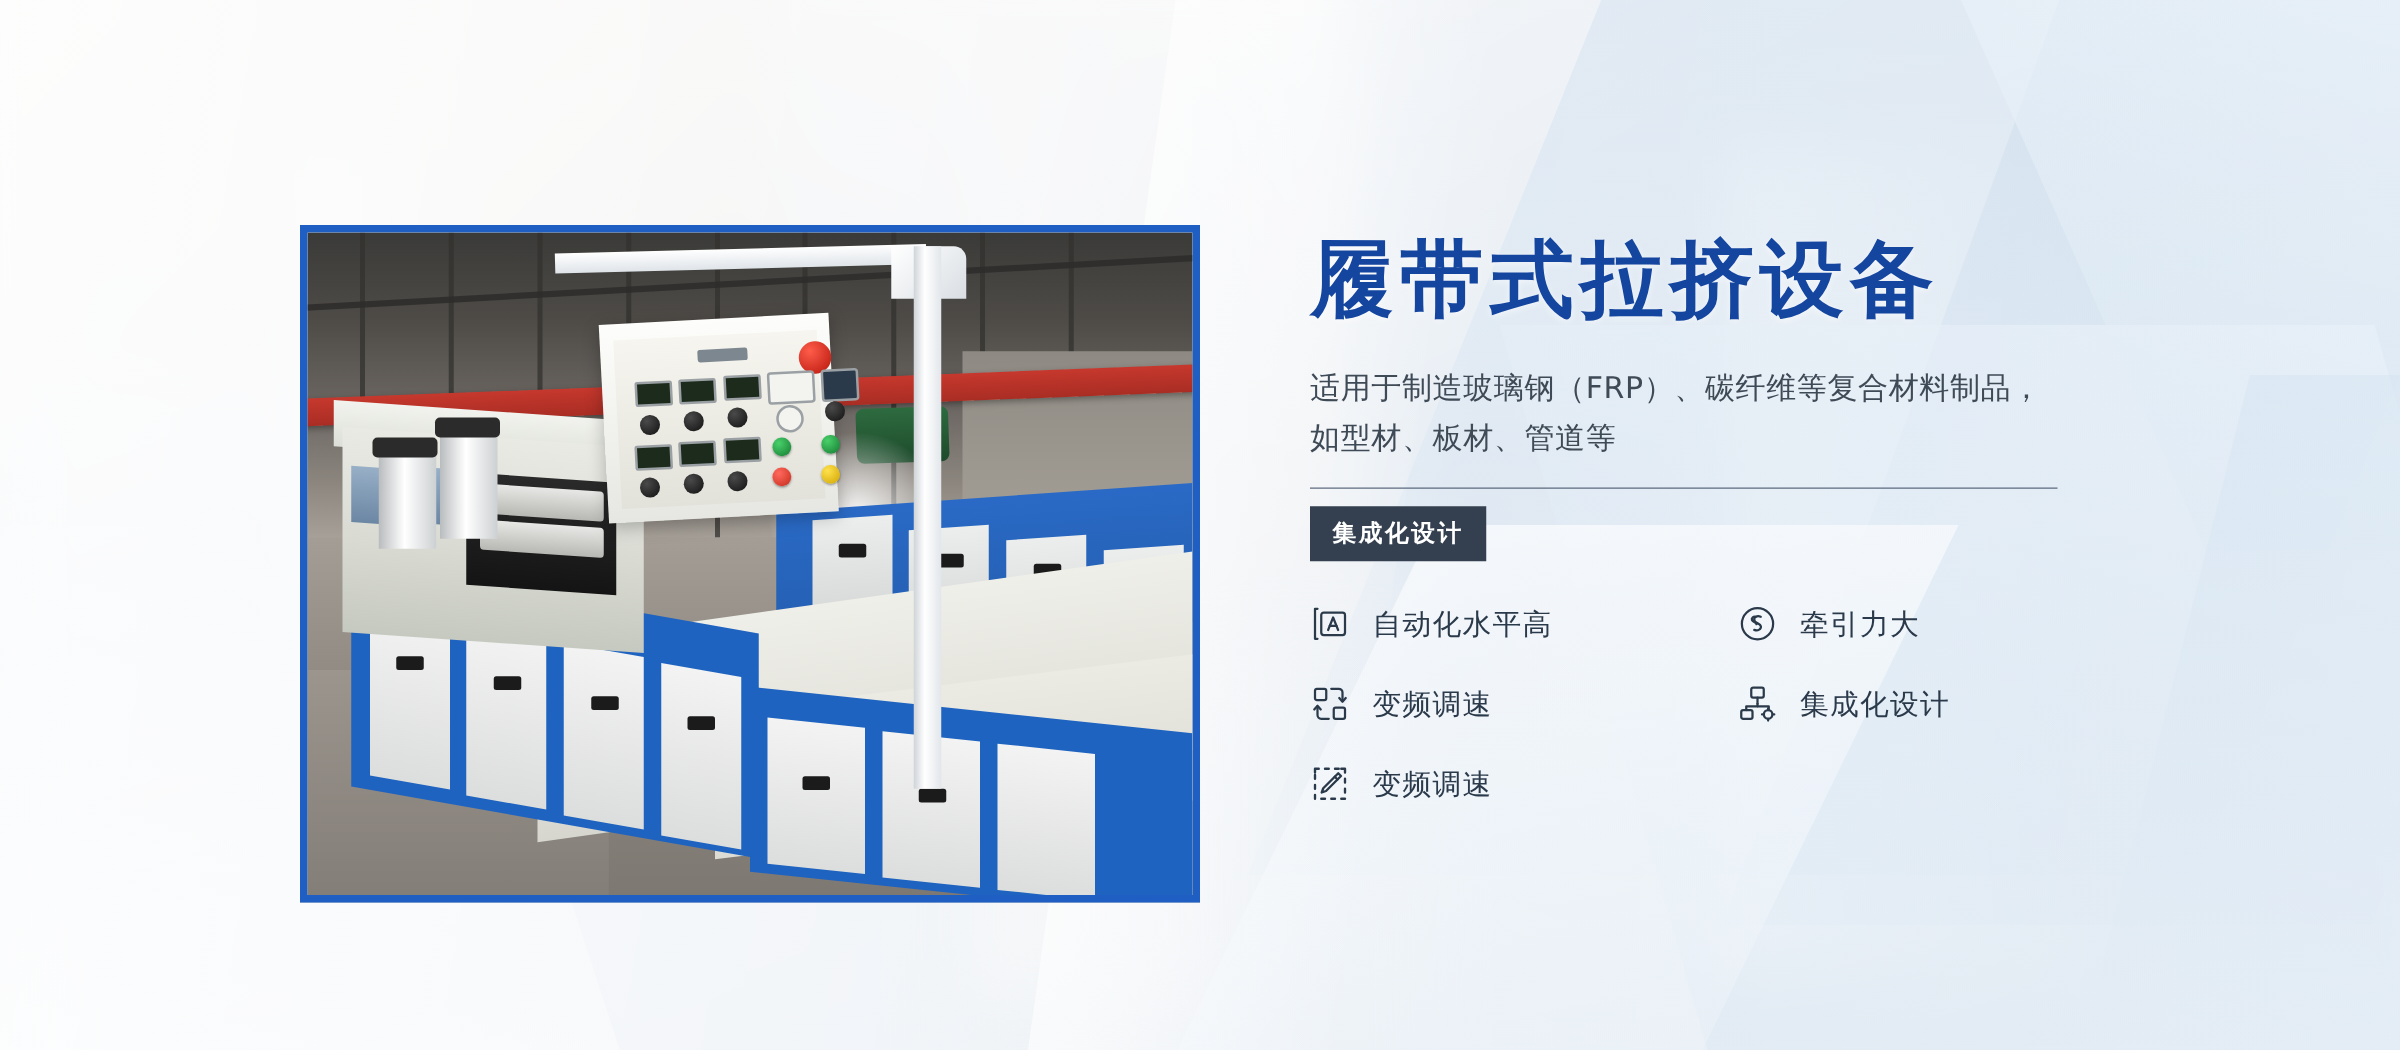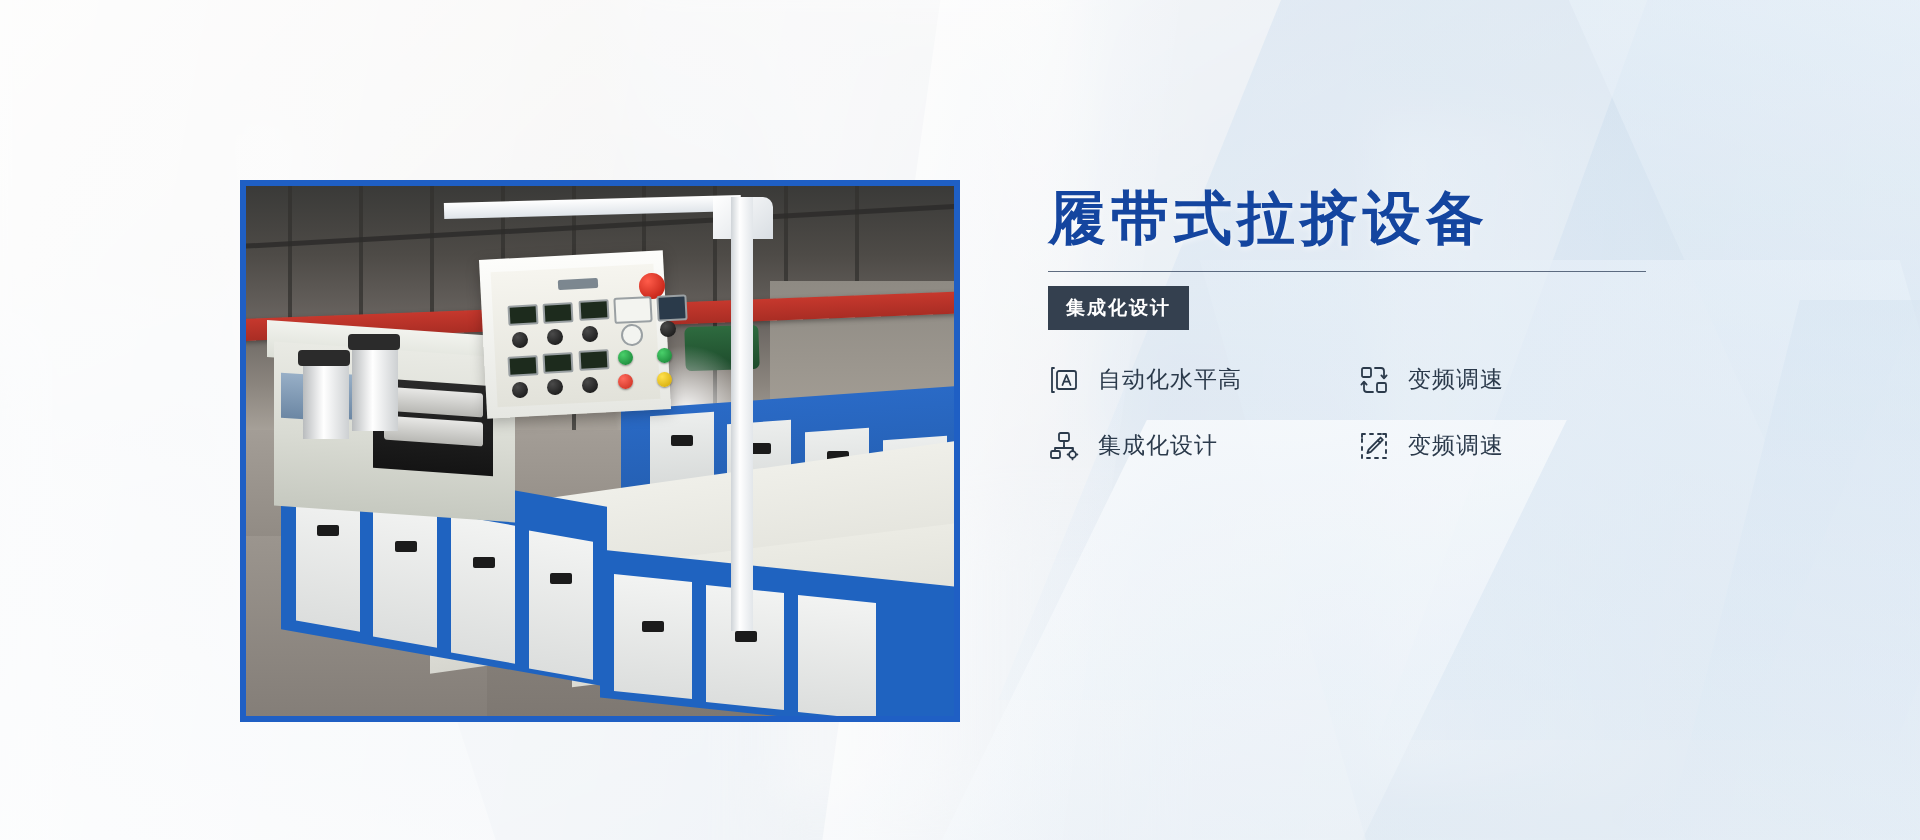--- a/index.html
+++ b/index.html
@@ -157,37 +157,37 @@
   .cab-white{background:linear-gradient(180deg,#f2f3f2,#dcdedd);}
   .handle{width:22px;height:11px;background:#1b1b1b;border-radius:2px;}
   .bench-row{left:53%;top:40%;width:47%;height:21%;
         background:linear-gradient(180deg,#2a6ac6 0%,#235dae 100%);transform:skewY(-4deg);}
   .bench-face{background:linear-gradient(180deg,#eceeed,#d5d8d7);}
 
   
   .content{position:absolute;left:1048px;top:186px;width:640px;}
   .title{
     font-family:"DejaVu Sans","Liberation Sans",sans-serif;
-    font-size:58px;font-weight:bold;color:#14459f;letter-spacing:5px;
+    font-size:67px;font-weight:bold;color:#14459f;letter-spacing:5px;
     line-height:1.12;margin:0;white-space:nowrap;
     text-shadow:0 2px 6px rgba(255,255,255,.55);
   }
   .desc{
     margin:30px 0 0 0;font-size:24px;line-height:1.65;color:#3f4a57;
     letter-spacing:.5px;max-width:600px;
     font-family:"DejaVu Sans","Liberation Sans",sans-serif;
   }
   .divider{margin-top:20px;width:598px;height:1px;background:#44546b;opacity:.85;}
   .badge{
     display:inline-block;margin-top:14px;background:#34404f;color:#ffffff;
     font-size:19px;font-weight:bold;letter-spacing:2px;padding:9px 18px;
     font-family:"DejaVu Sans","Liberation Sans",sans-serif;
   }
   .features{margin-top:34px;display:grid;grid-template-columns:310px 310px;
-    row-gap:34px;column-gap:0;}
+    row-gap:34px;column-gap:0;gap:32px;}
   .feat{display:flex;align-items:center;gap:18px;}
   .feat .ico{width:32px;height:32px;flex:0 0 32px;color:#2b3a4b;}
   .feat .ico svg{display:block;width:32px;height:32px;}
   .feat .lab{font-size:23px;color:#2b3a4b;letter-spacing:1px;
     font-family:"DejaVu Sans","Liberation Sans",sans-serif;}
 </style>
 </head>
 <body>
 
 <div class="banner">
@@ -308,39 +308,50 @@
       <i class="ph knob" style="left:47.5%;top:36%;"></i>
       <i class="ph lamp red" style="left:52.5%;top:35.5%;"></i>
       <i class="ph lamp yellow" style="left:58%;top:35%;"></i>
     </div>
   </div>
 
   <div class="content">
 
     <h1 class="title">履带式拉挤设备</h1>
 
+    <p class="desc">适用于制造玻璃钢（FRP）、碳纤维等复合材料制品，如型材、板材、管道等</p>
 
     <div class="divider"></div>
 
     <div class="badge">集成化设计</div>
 
     <div class="features">
 
       <div class="feat">
         <span class="ico">
           <svg viewBox="0 0 32 32" fill="none" stroke="currentColor" stroke-width="1.8" stroke-linecap="round" stroke-linejoin="round">
             <path d="M6 4 H4 V28 H6"></path>
             <rect x="9" y="7" width="19" height="18" rx="2"></rect>
             <path d="M14.5 21 L18.5 11 L22.5 21"></path>
             <path d="M15.8 17.6 H21.2"></path>
           </svg>
         </span>
         <span class="lab">自动化水平高</span>
       </div>
 
+      <div class="feat">
+        <span class="ico">
+          <svg viewBox="0 0 32 32" fill="none" stroke="currentColor" stroke-width="1.8" stroke-linecap="round" stroke-linejoin="round">
+            <circle cx="16" cy="16" r="12.5"></circle>
+            <path d="M18.6 10.4 c-3.2 -1.3 -6 0.6 -5 3.2 c0.9 2.3 4.6 2 5.1 4.4 c0.4 2.2 -2.2 4 -5.3 2.9"></path>
+            <path d="M14.6 10.4 c-2.2 -0.3 -3.6 1 -3 2.6 c0.6 1.6 3.2 1.6 3.6 3.3"></path>
+          </svg>
+        </span>
+        <span class="lab">牵引力大</span>
+      </div>
 
       <div class="feat">
         <span class="ico">
           <svg viewBox="0 0 32 32" fill="none" stroke="currentColor" stroke-width="1.8" stroke-linecap="round" stroke-linejoin="round">
             <rect x="4" y="4" width="9" height="9" rx="1.5"></rect>
             <rect x="19" y="19" width="9" height="9" rx="1.5"></rect>
             <path d="M17 4 h6 a3 3 0 0 1 3 3 v6"></path>
             <path d="M23.4 11.4 L26 14.4 L28.6 11.4"></path>
             <path d="M15 28 H9 a3 3 0 0 1 -3 -3 v-6"></path>
             <path d="M8.6 20.6 L6 17.6 L3.4 20.6"></path>

